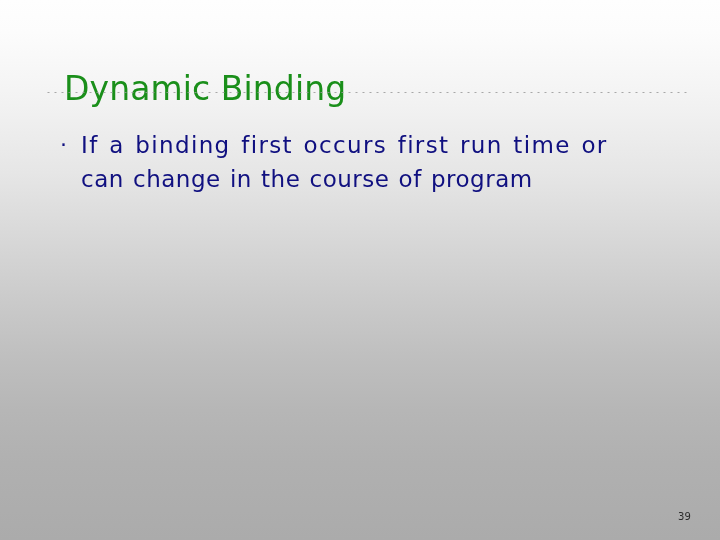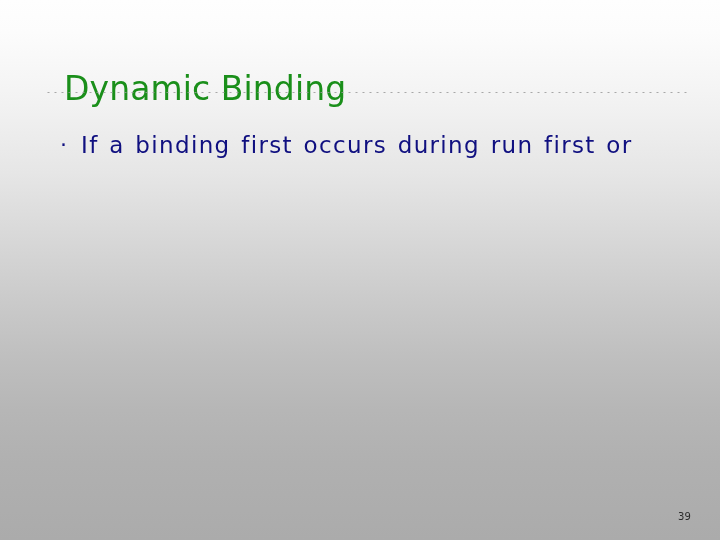--- a/index.html
+++ b/index.html
@@ -141,21 +141,22 @@
 
   <div id="title-divider"></div>
 
   <div id="body-content">
 
     <div class="bullet-row">
 
       <span class="bullet-marker">·</span>
 
       <div class="bullet-text">
-        <span class="line line-1">If a binding first occurs during run first or</span>
+        <span class="line line-1">If a binding first occurs first run time or</span>
+        <span class="line line-2">can change in the course of program</span>
       </div>
 
     </div>
 
   </div>
 
   <div id="page-number">39</div>
 
 </div>
 

